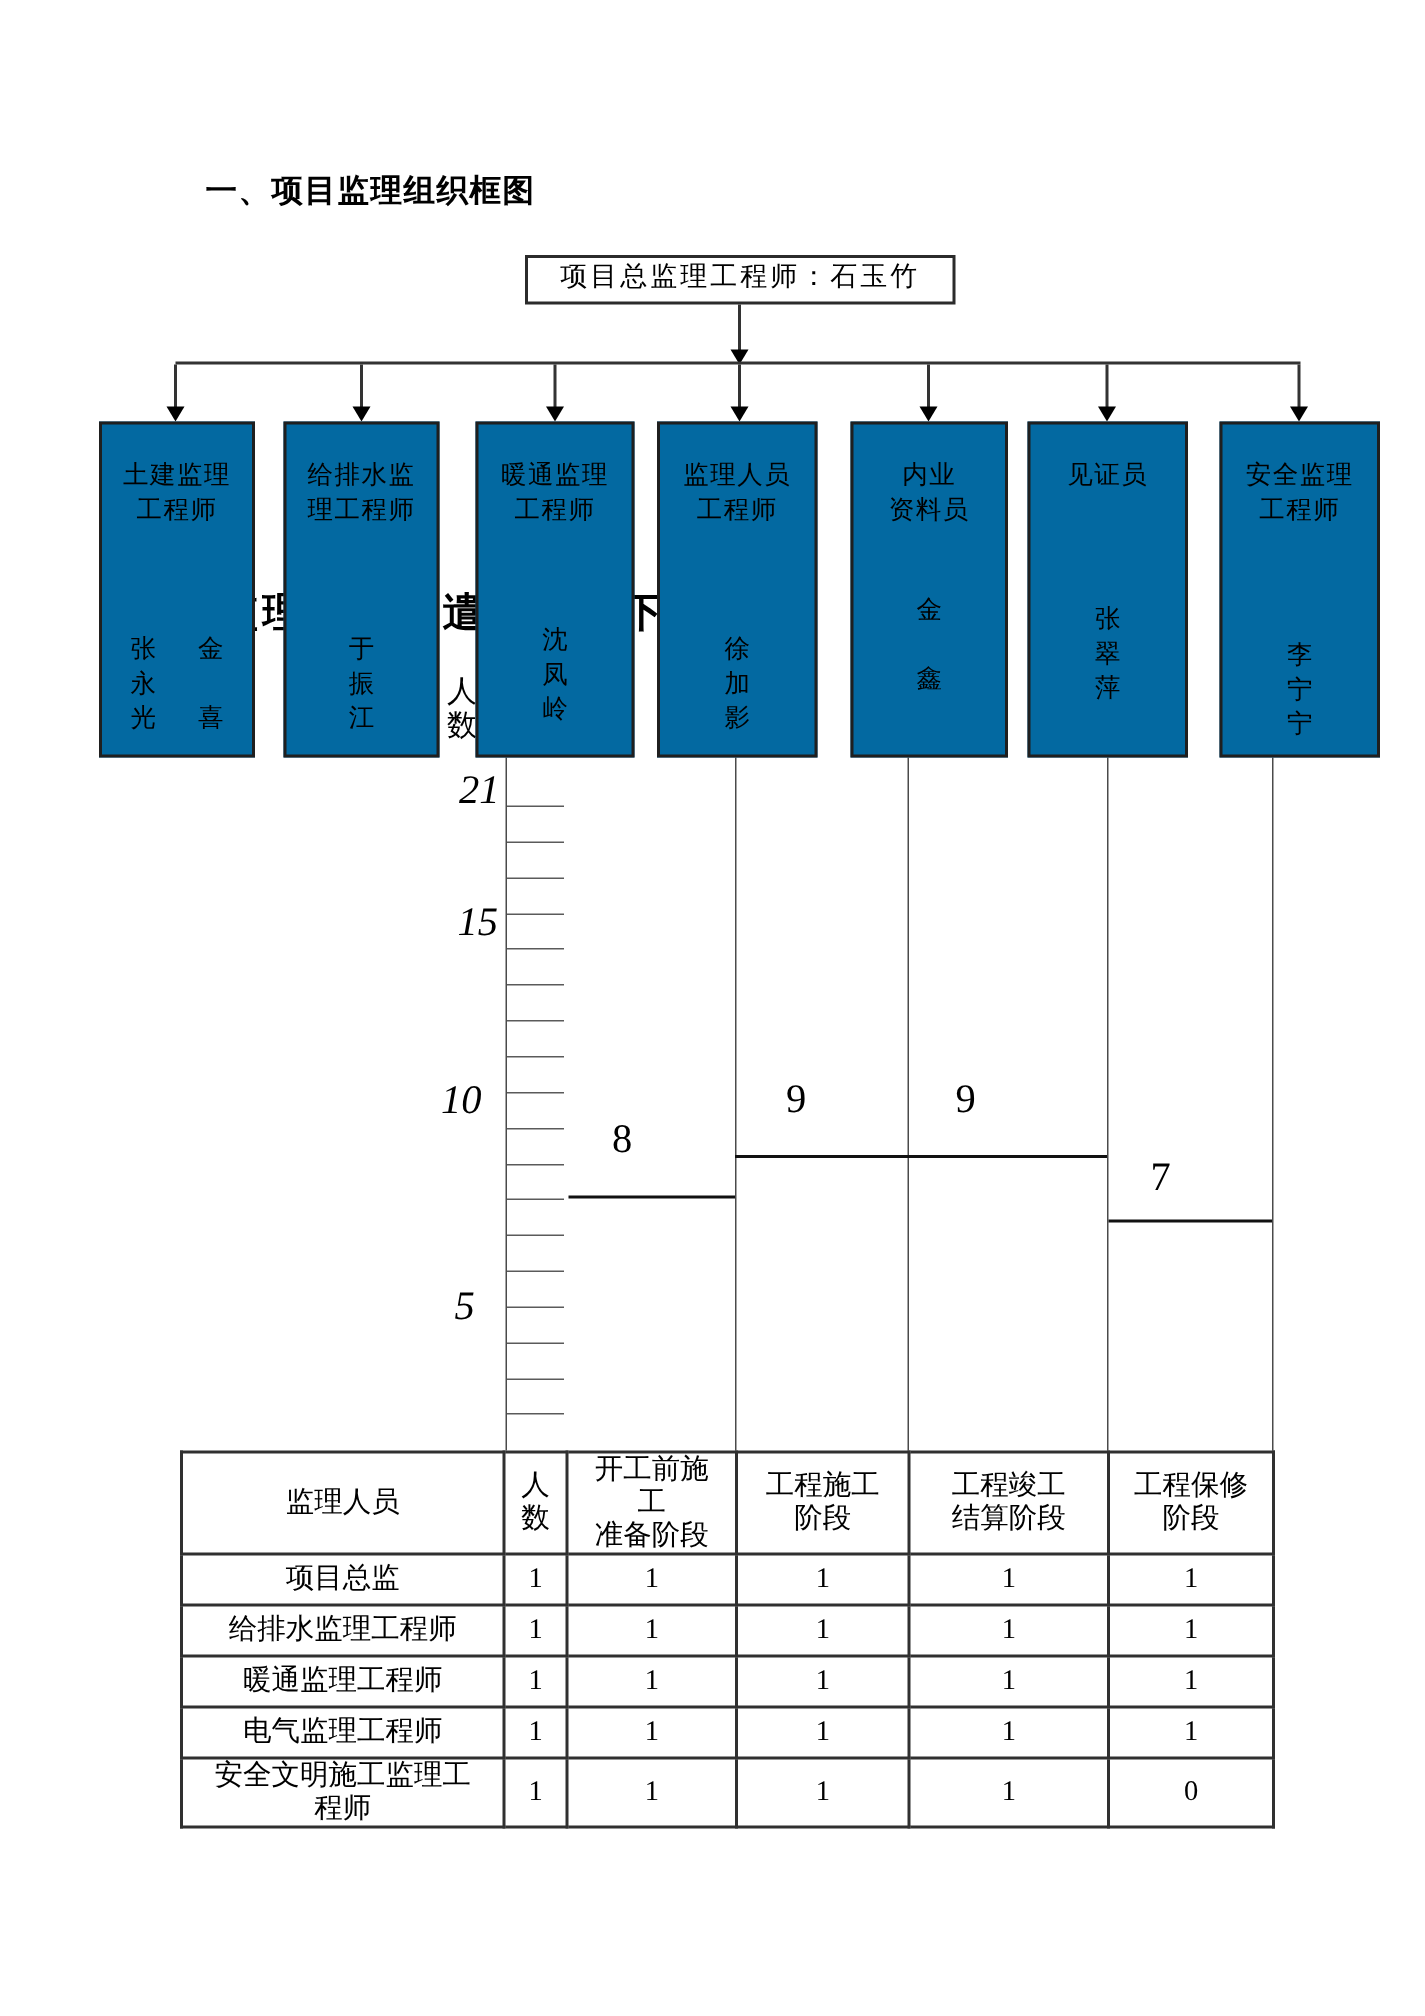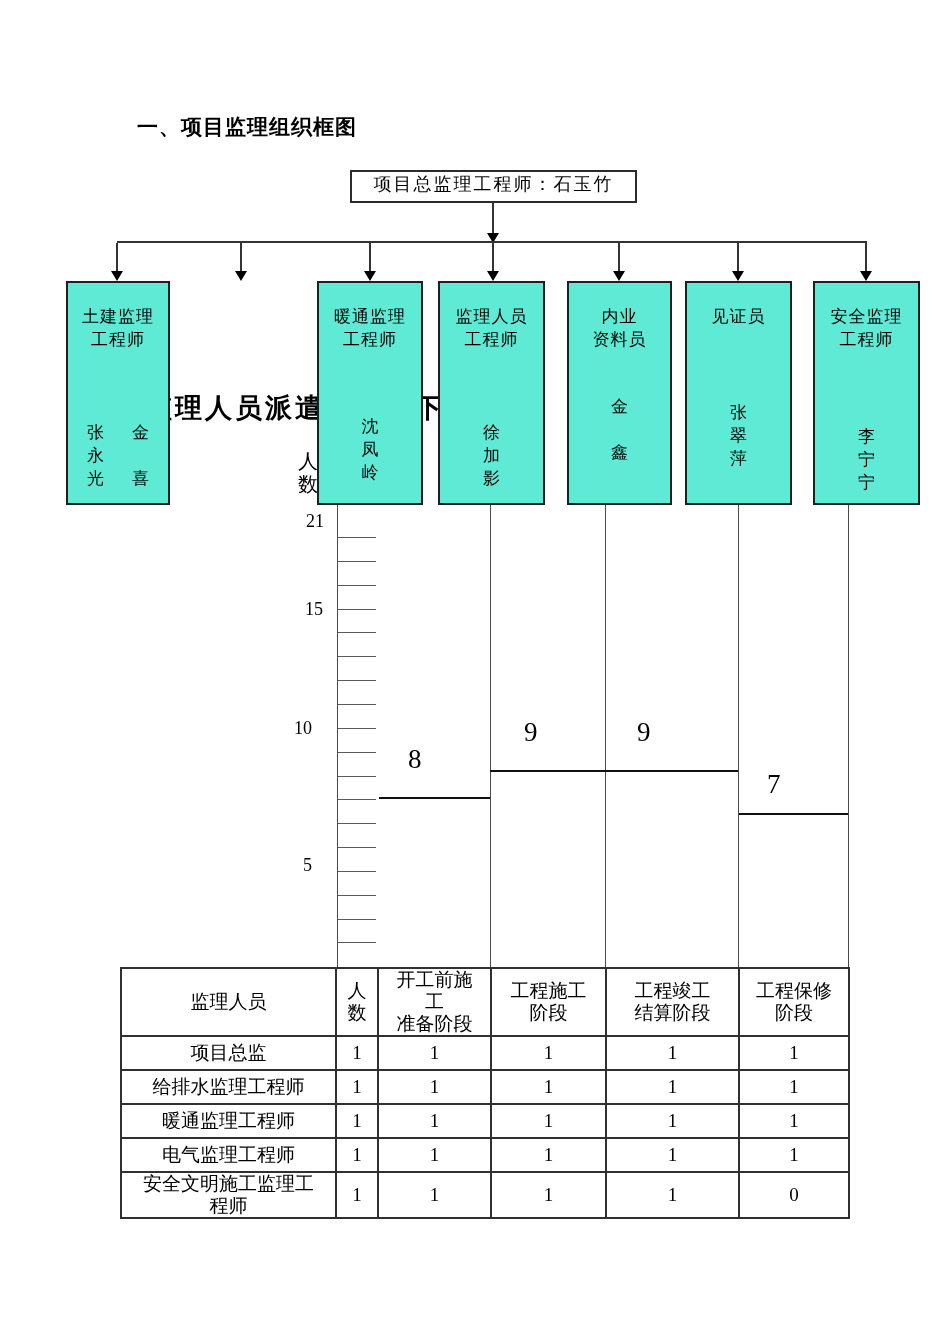--- a/index.html
+++ b/index.html
@@ -37,41 +37,41 @@
     font-size:18px;letter-spacing:2px;z-index:2;
   }
   .cline{position:absolute;background:#333;z-index:2;}
   .arrowhead{
     position:absolute;width:0;height:0;z-index:2;
     border-left:6px solid transparent;border-right:6px solid transparent;
     border-top:10px solid #000;
   }
   .obox{
     position:absolute;top:281px;height:224px;
-    border:2px solid #1f1f1f;background:#5eead4;box-sizing:border-box;
+    border:2px solid #1f1f1f;background:#0369a1;box-sizing:border-box;
     z-index:2;
   }
   .obox-title{
     margin-top:22px;text-align:center;
     font-size:17px;line-height:23px;letter-spacing:1px;
     white-space:pre-line;
   }
   .obox-names{
     position:absolute;left:0;right:0;
     display:flex;justify-content:center;gap:26px;
   }
   .obox-names span{
     font-size:17px;line-height:23px;text-align:center;
     white-space:pre-line;min-width:17px;
   }
   
   .vline{position:absolute;width:1px;background:#4a4a4a;z-index:0;}
   .axis-line{position:absolute;left:337px;top:505px;width:1px;height:462px;background:#4a4a4a;z-index:0;}
   .tick{position:absolute;left:338px;width:38px;height:1px;background:#5a5a5a;}
-  .ytick-label{position:absolute;font-size:18px;z-index:0;}
+  .ytick-label{position:absolute;font-size:27px;z-index:0;font-style:italic;}
   .bar-line{position:absolute;height:2px;background:#111;z-index:0;}
   .bar-label{position:absolute;font-size:27px;z-index:0;}
   
   table.phases{
     position:absolute;left:120px;top:967px;
     border-collapse:collapse;table-layout:fixed;width:728px;
   }
   table.phases td{
     border:2px solid #303030;
     text-align:center;vertical-align:middle;
@@ -120,20 +120,29 @@
   <div class="obox" style="left:66px;width:104px;">
     <div class="obox-title">土建监理
 工程师</div>
     <div class="obox-names" style="top:138px;gap:28px;">
       <span>张
 永
 光</span>
       <span>金
 
 喜</span>
+    </div>
+  </div>
+  <div class="obox" style="left:189px;width:104px;">
+    <div class="obox-title">给排水监
+理工程师</div>
+    <div class="obox-names" style="top:138px;">
+      <span>于
+振
+江</span>
     </div>
   </div>
   <div class="obox" style="left:317px;width:106px;">
     <div class="obox-title">暖通监理
 工程师</div>
     <div class="obox-names" style="top:132px;">
       <span>沈
 凤
 岭</span>
     </div>

